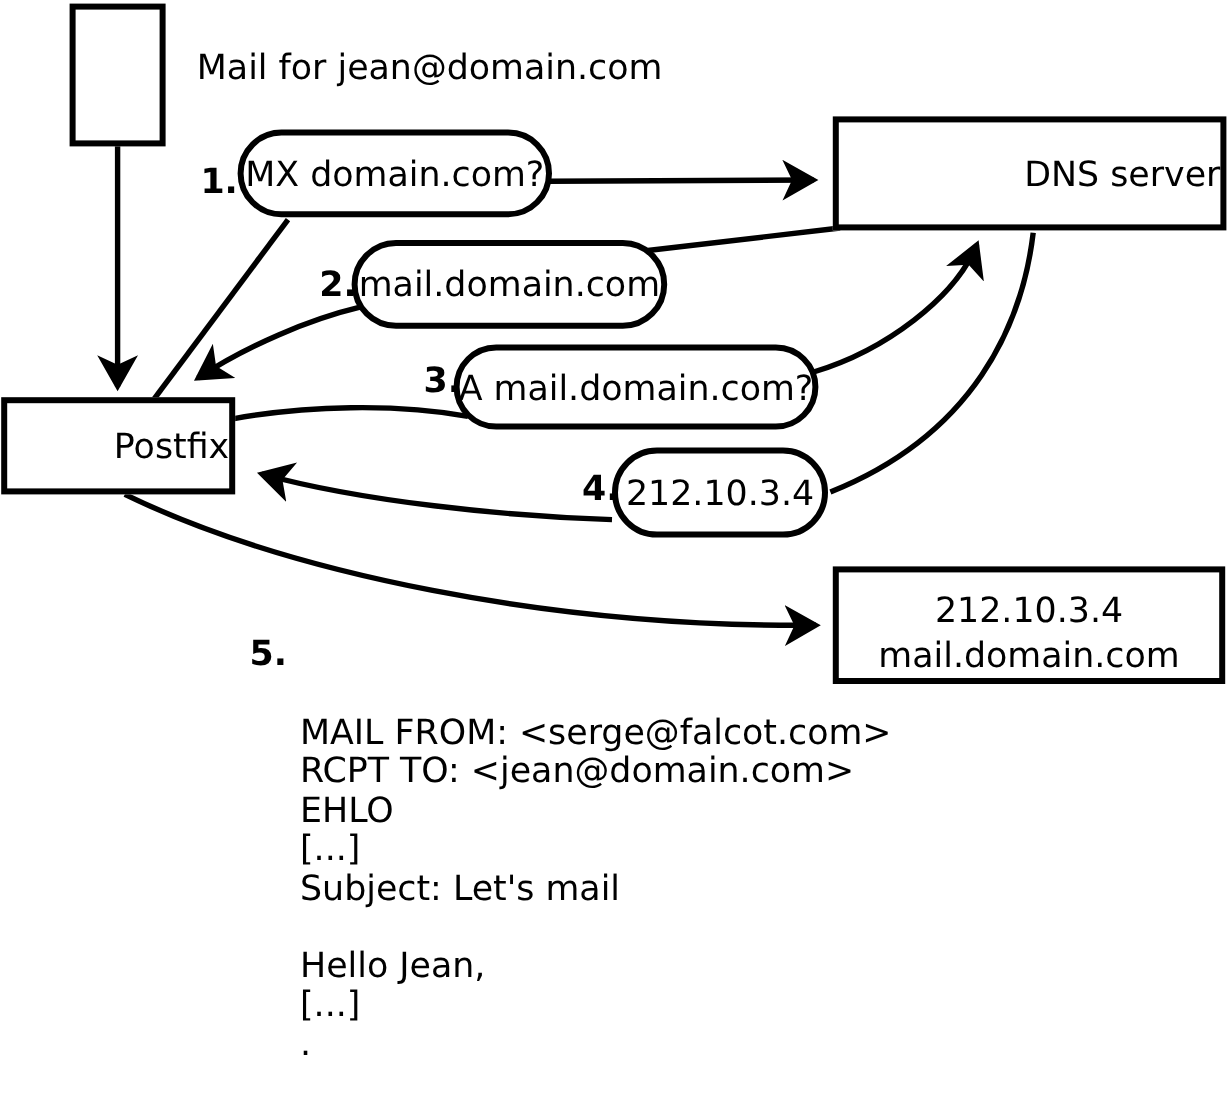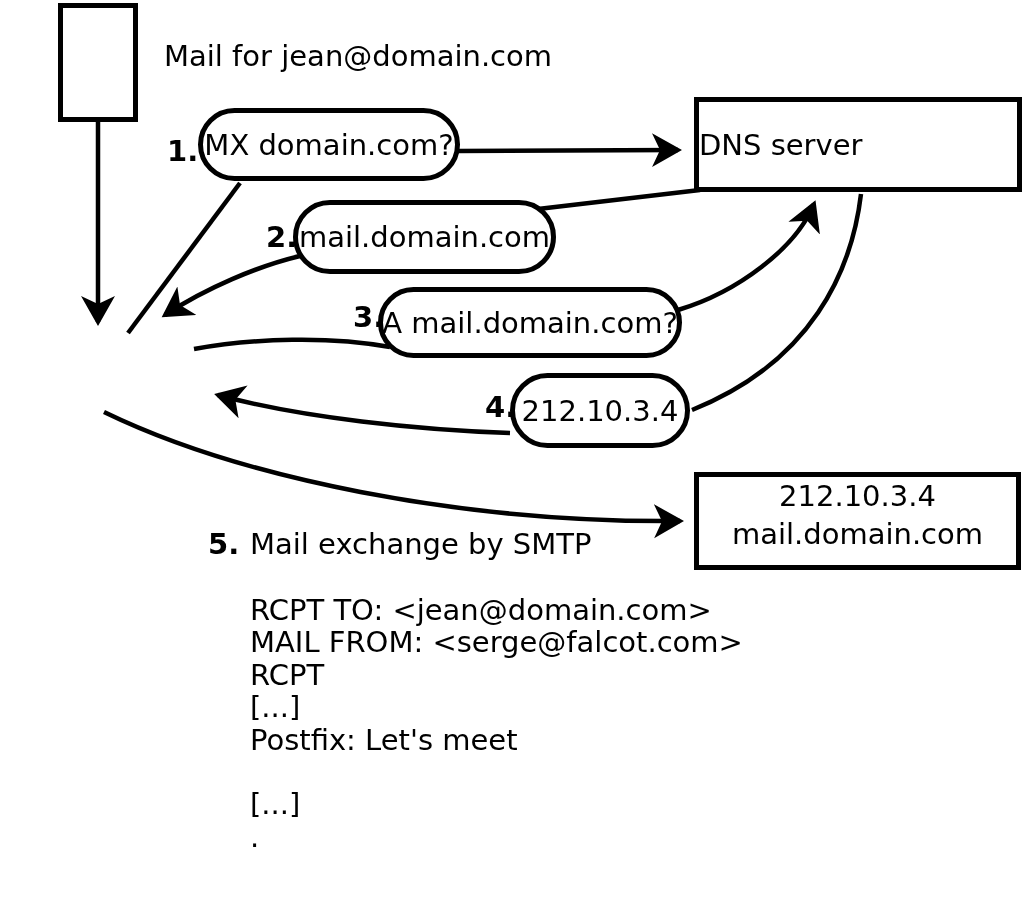--- a/index.html
+++ b/index.html
@@ -11,21 +11,21 @@
     color:#000000;
     overflow:hidden;
     border-radius:19px;
   }
   #connector-layer{position:absolute;left:0;top:0;z-index:1;}
   .node{
     position:absolute;z-index:2;
     background:#ffffff;
     border:5px solid #000000;
     box-sizing:border-box;
-    display:flex;align-items:center;justify-content:flex-start;
+    display:flex;align-items:center;justify-content:flex-end;
     font-size:29px;line-height:36px;
     text-align:center;
   }
   .pill{
     position:absolute;z-index:2;
     background:#ffffff;
     border:5px solid #000000;
     border-radius:40px;
     box-sizing:border-box;
     display:flex;align-items:center;justify-content:center;
@@ -78,20 +78,23 @@
   </svg>
 
   <div class="node" style="left:58px;top:3px;width:80px;height:119px;"></div>
 
   <div class="floating-label" style="left:164px;top:41px;">Mail for jean@domain.com</div>
 
   <div class="node" style="left:694px;top:97px;width:328px;height:95px;">
     <span>DNS server</span>
   </div>
 
+  <div class="node" style="left:1px;top:331px;width:195px;height:81px;">
+    <span>Postfix</span>
+  </div>
 
   <div class="node" id="dest-box" style="left:694px;top:472px;width:327px;height:98px;">
     <div>212.10.3.4</div>
     <div>mail.domain.com</div>
   </div>
 
   <div class="num" style="left:167px;top:136px;">1.</div>
   <div class="pill" style="left:198px;top:108px;width:262px;height:73px;">
     <span>MX domain.com?</span>
   </div>
@@ -105,26 +108,26 @@
   <div class="pill" style="left:378px;top:287px;width:304px;height:71px;">
     <span>A mail.domain.com?</span>
   </div>
 
   <div class="num" style="left:485px;top:392px;">4.</div>
   <div class="pill" style="left:510px;top:373px;width:180px;height:75px;">
     <span>212.10.3.4</span>
   </div>
 
   <div class="num" style="left:208px;top:529px;">5.</div>
-  <div class="floating-label" style="left:250px;top:529px;">Mail exchange by SMTP</div>
 
   <div id="smtp-block">
+    <div class="smtp-line">MAIL FROM: &lt;serge@falcot.com&gt;</div>
     <div class="smtp-line">RCPT TO: &lt;jean@domain.com&gt;</div>
-    <div class="smtp-line">MAIL FROM: &lt;serge@falcot.com&gt;</div>
-    <div class="smtp-line">RCPT</div>
+    <div class="smtp-line">EHLO</div>
     <div class="smtp-line">[...]</div>
-    <div class="smtp-line">Postfix: Let's meet</div>
+    <div class="smtp-line">Subject: Let's mail</div>
     <div class="smtp-line"></div>
+    <div class="smtp-line">Hello Jean,</div>
     <div class="smtp-line">[...]</div>
     <div class="smtp-line">.</div>
   </div>
 
 </div>
 
 </body></html>

